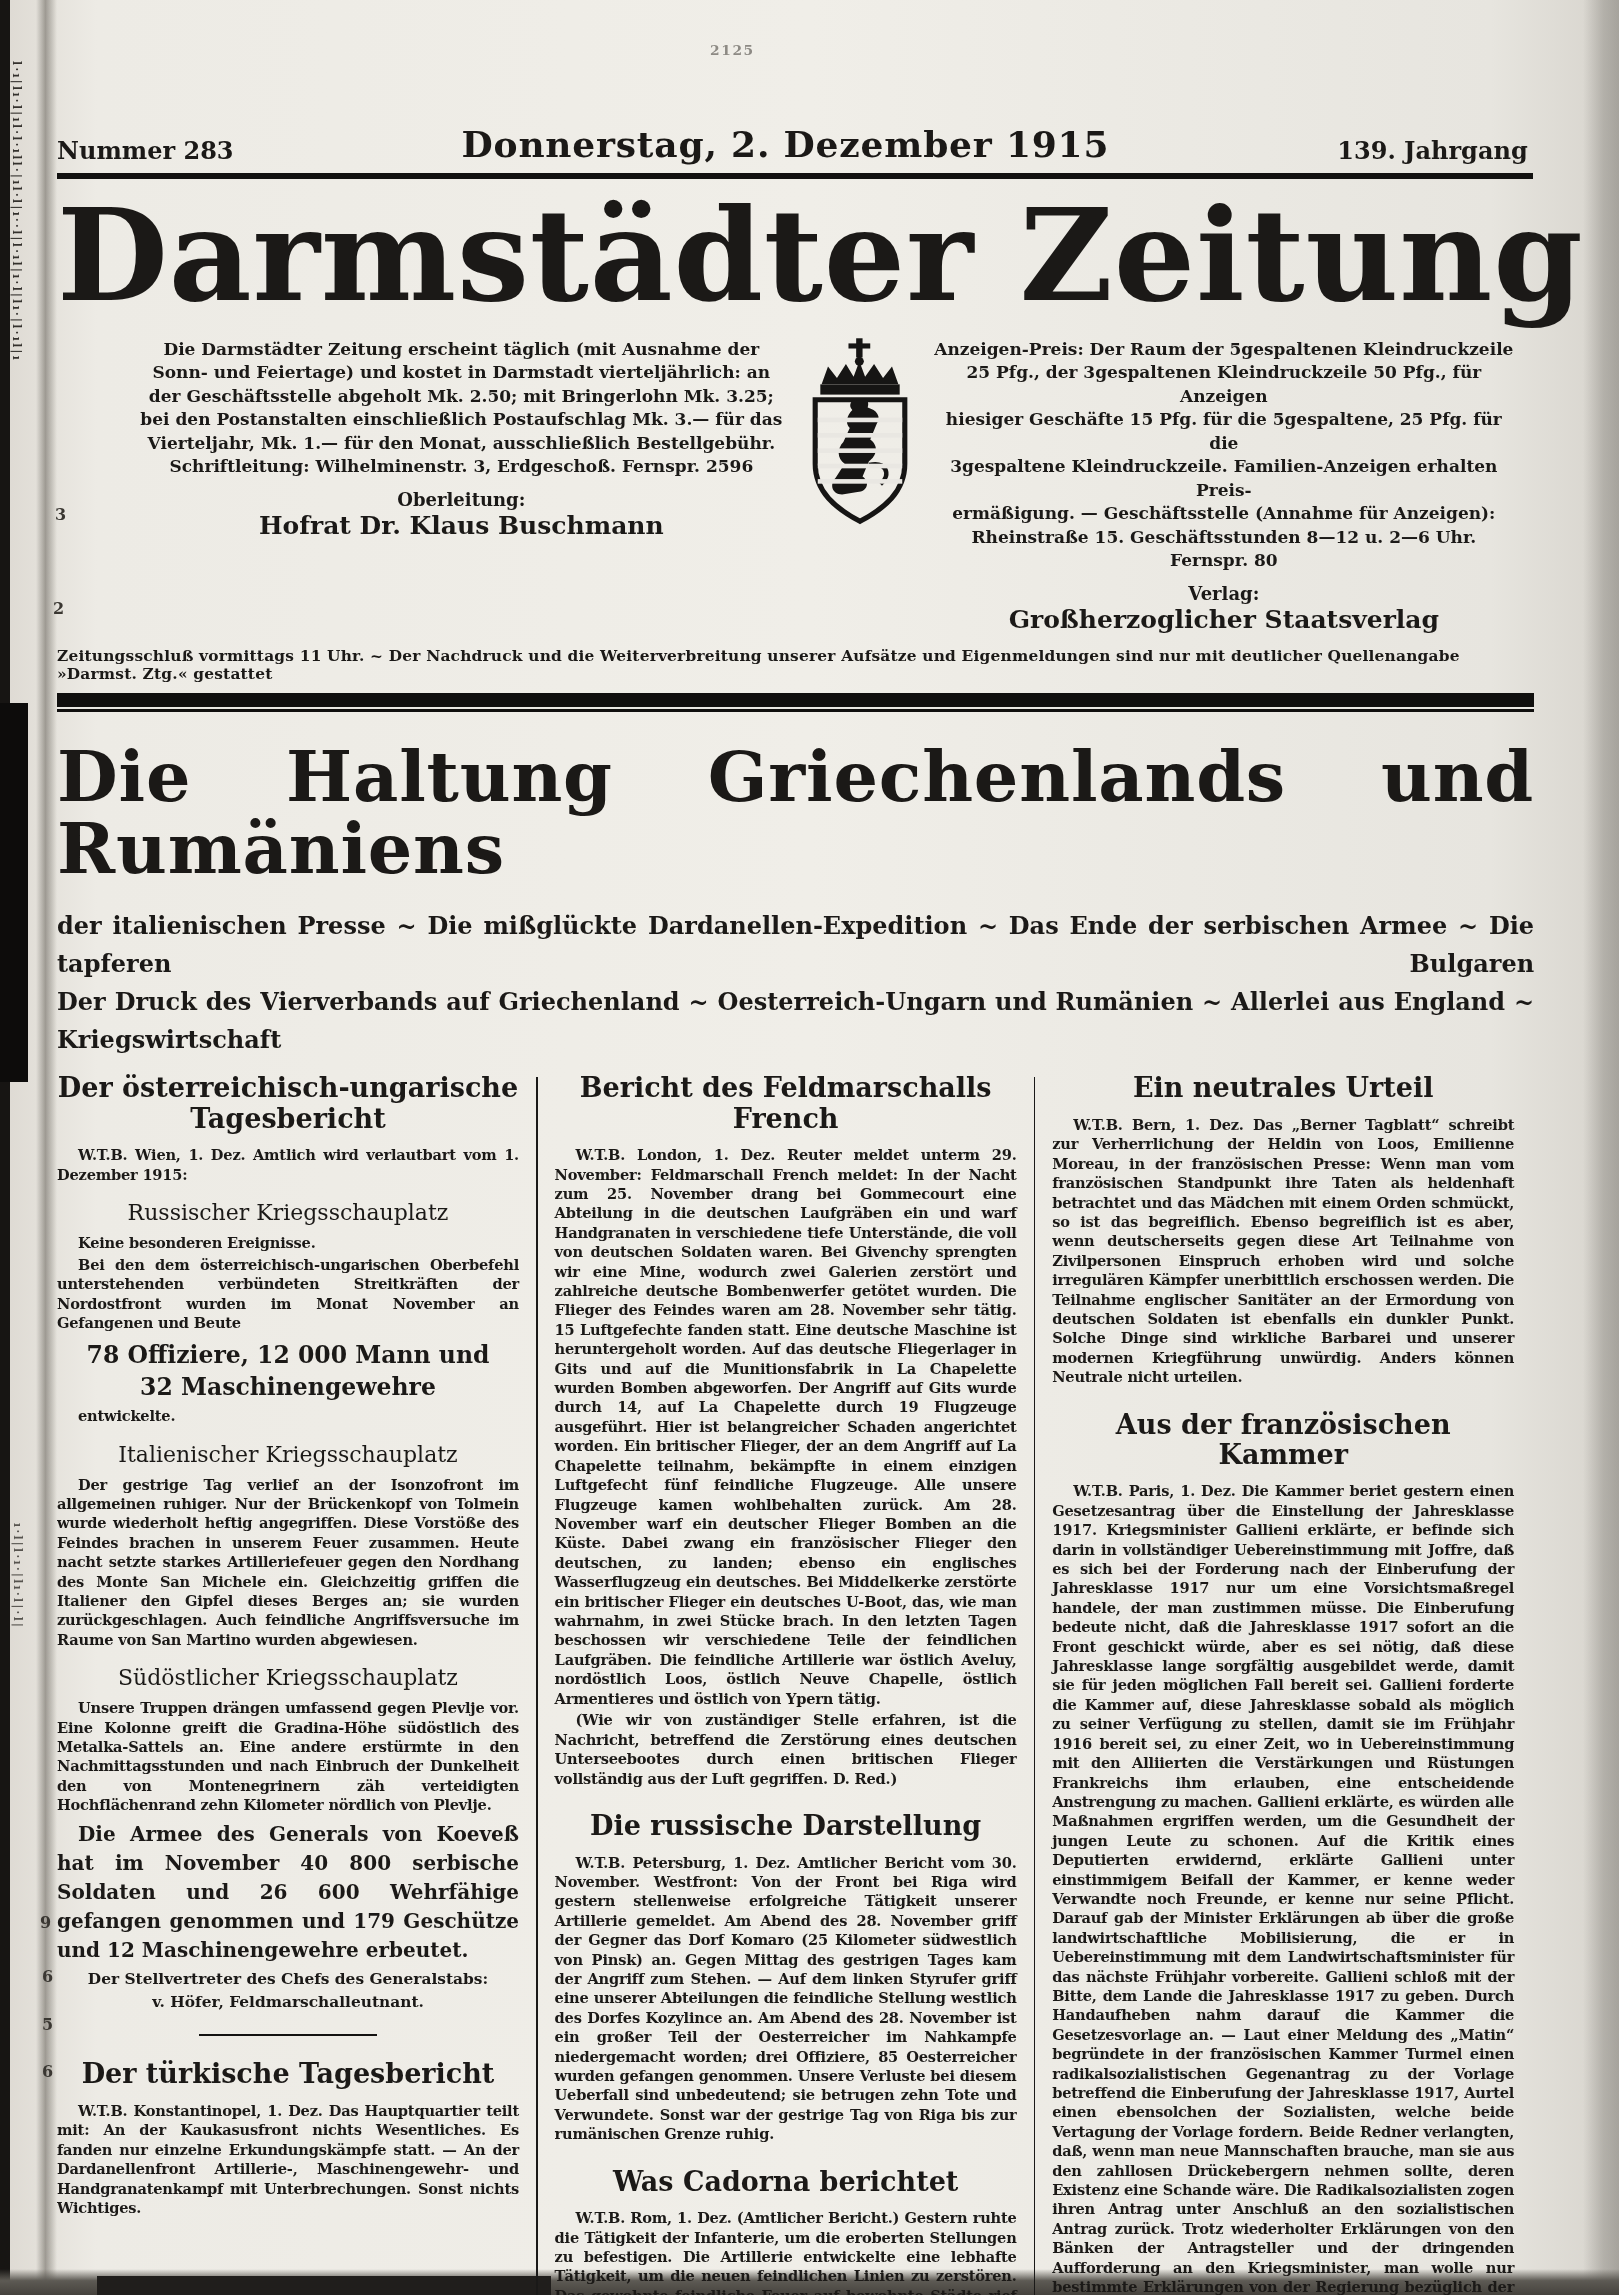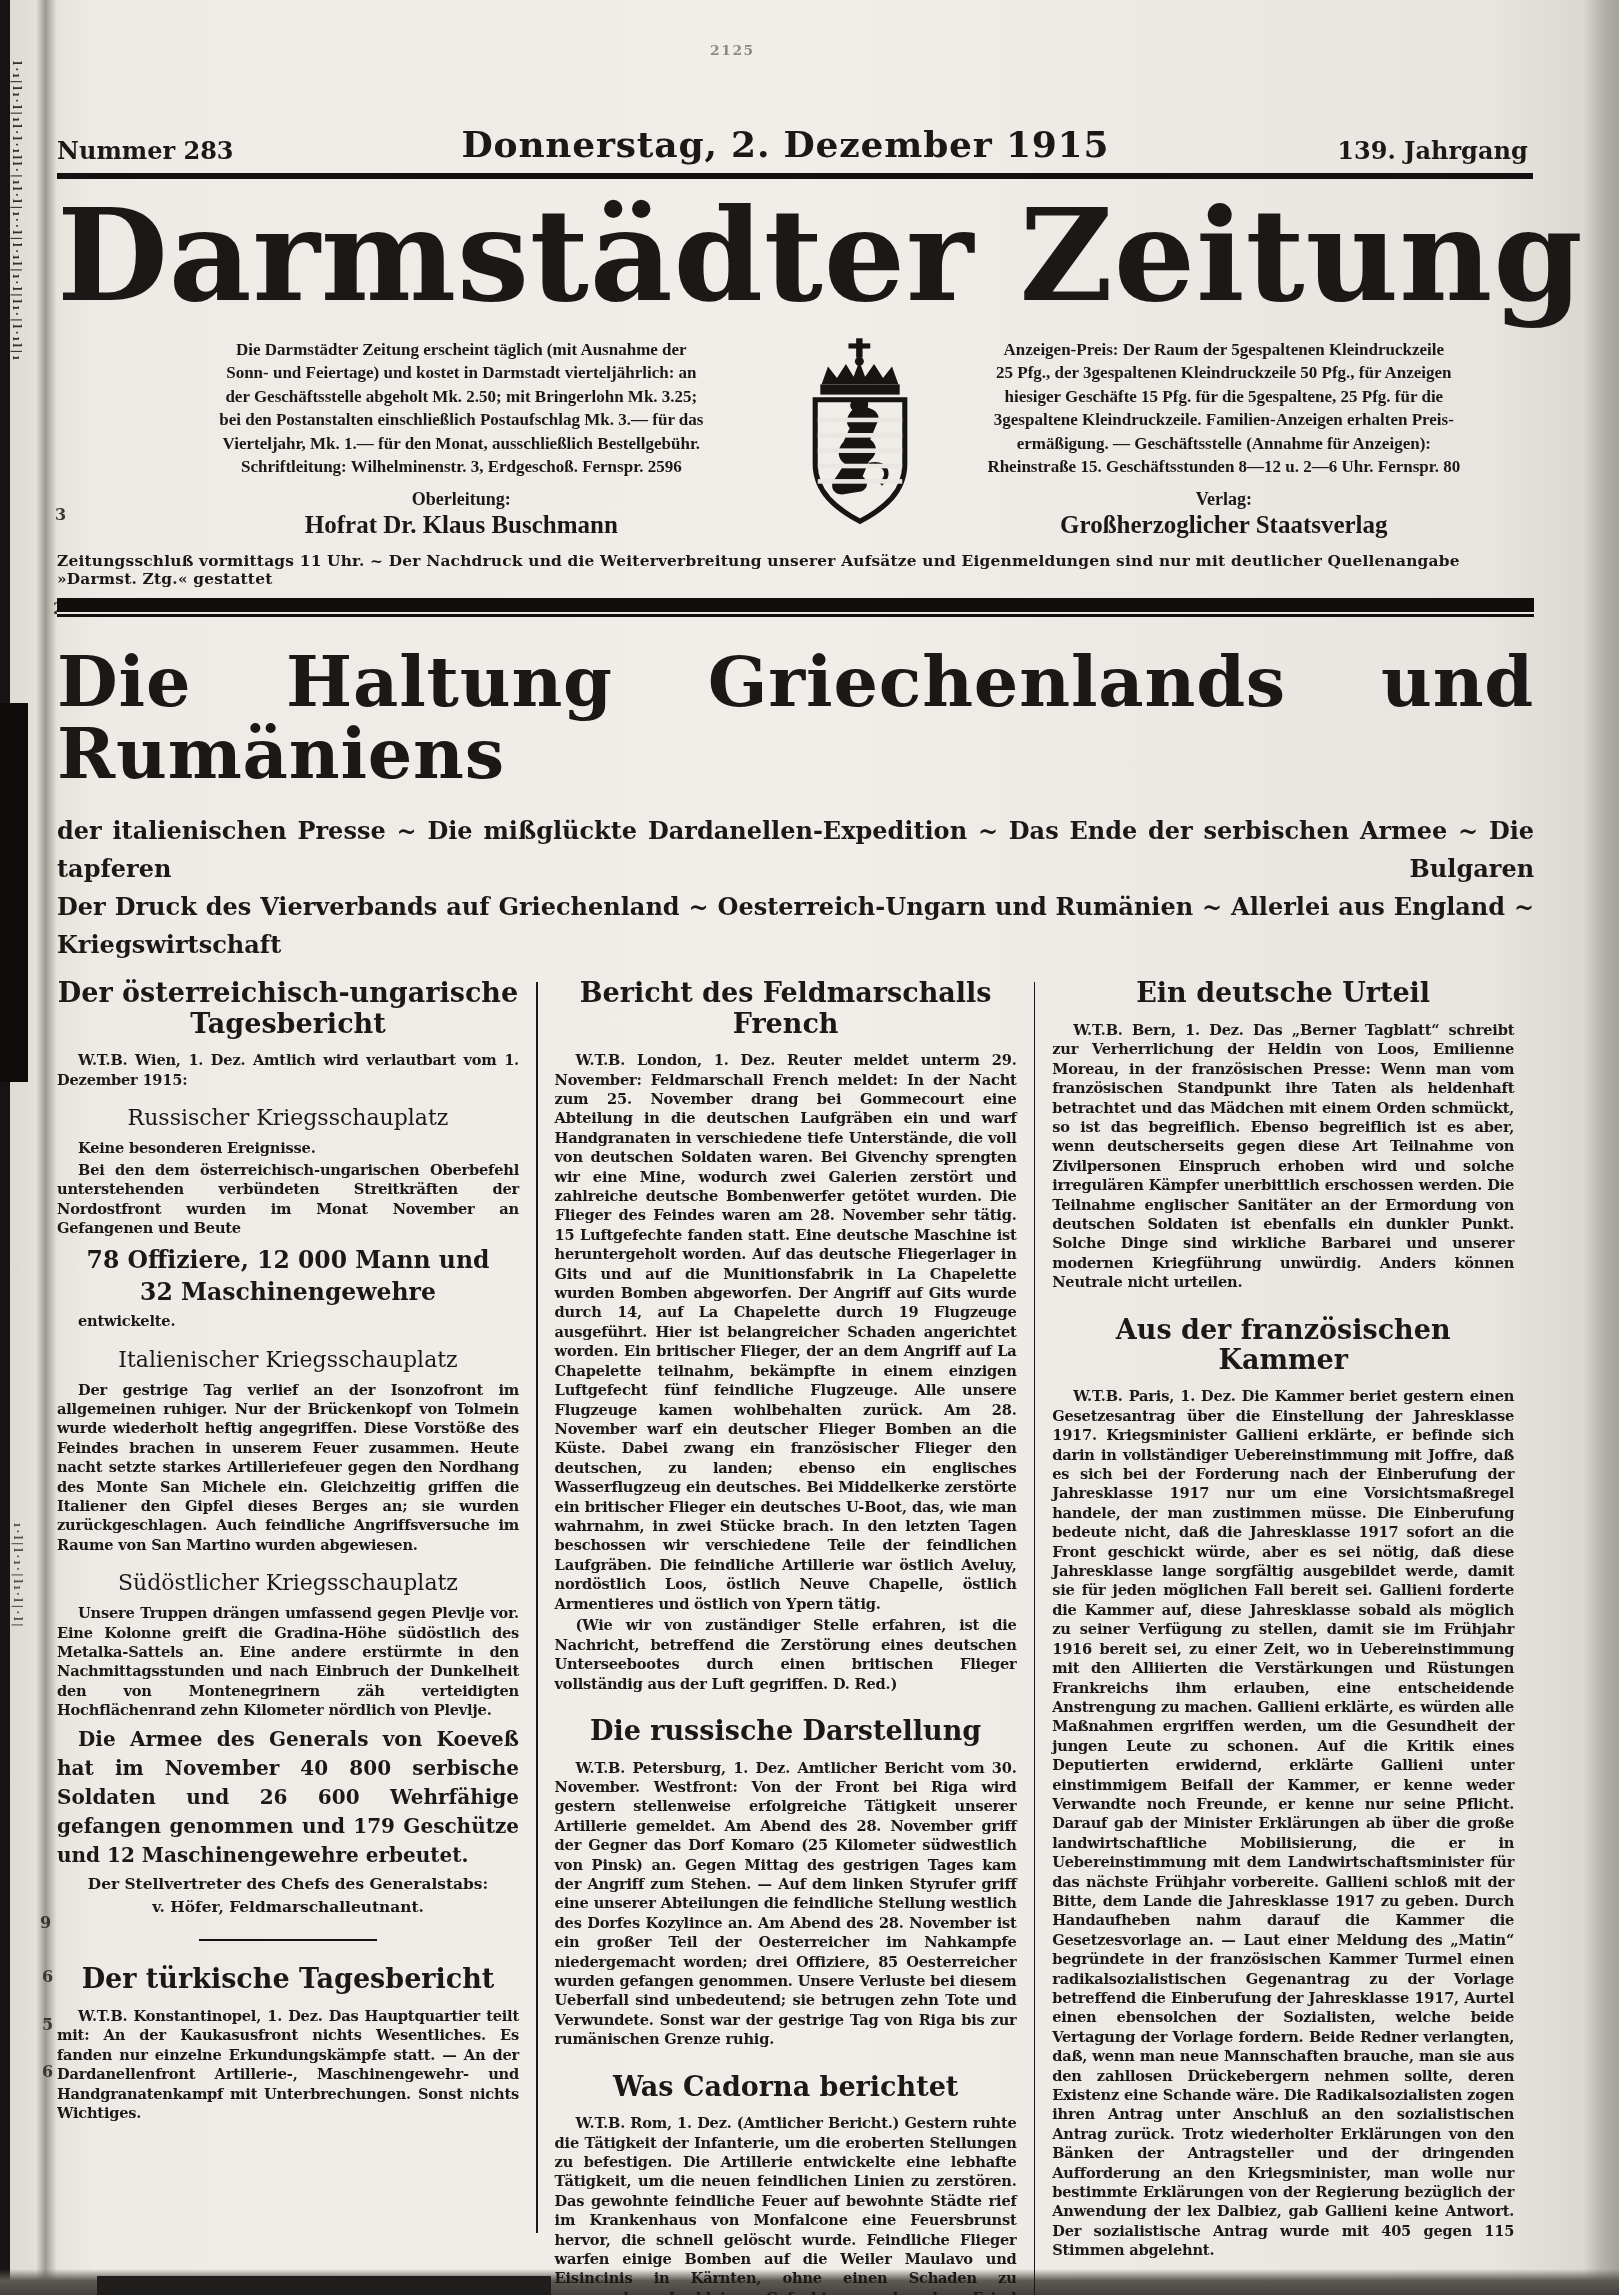--- a/index.html
+++ b/index.html
@@ -28,21 +28,21 @@
   .mark6{left:710px;top:42px;color:#8d8a84;font-size:13.8px;letter-spacing:1.6px;}
   
   .content{position:absolute;left:57px;top:0;width:1482px;}
   .top-row{display:flex;align-items:flex-end;justify-content:space-between;padding:123px 11.3px 8px 0;}
   .issue,.volume{font-size:24px;font-weight:bold;}
   .date-line{font-size:36px;font-weight:bold;letter-spacing:0.8px;}
   .top-rule{height:5.7px;background:#121110;margin-right:6.5px;}
   .masthead{font-size:128px;font-weight:bold;text-align:center;line-height:1.03;
       letter-spacing:0.8px;padding-top:11.3px;white-space:nowrap;}
   
-  .info-row{display:flex;justify-content:space-between;margin-top:16px;padding:0 23px 0 78px;font-family:Liberation Serif, serif;}
+  .info-row{display:flex;justify-content:space-between;margin-top:16px;padding:0 23px 0 78px;}
   .info-col{display:flex;flex-direction:column;}
   .info-col.left{width:697px;} .info-col.right{width:624px;}
   .info-lines{font-size:17px;line-height:23.5px;font-weight:bold;text-align:center;white-space:pre-line;}
   .org-label{font-size:18px;font-weight:bold;text-align:center;margin-top:9.7px;}
   .org-name{font-size:25px;font-weight:bold;text-align:center;margin-top:1.6px;}
   .crest-box{width:134px;padding:0 8px;display:flex;align-items:flex-start;justify-content:center;}
   
   .notice{margin-top:13px;font-size:15.4px;font-weight:bold;letter-spacing:0.2px;padding-right:8px;}
   .double-rule{margin-top:9.7px;height:19.4px;background:#100f0e;position:relative;margin-right:4.9px;}
   .double-rule::after{content:"";position:absolute;left:0;right:0;bottom:3.2px;height:1.6px;background:#e9e7e2;}
@@ -176,21 +176,21 @@
           <div class="article-heading">Bericht des Feldmarschalls French</div>
           <p class="para">W.T.B. London, 1. Dez. Reuter meldet unterm 29. November: Feldmarschall French meldet: In der Nacht zum 25. November drang bei Gommecourt eine Abteilung in die deutschen Laufgräben ein und warf Handgranaten in verschiedene tiefe Unterstände, die voll von deutschen Soldaten waren. Bei Givenchy sprengten wir eine Mine, wodurch zwei Galerien zerstört und zahlreiche deutsche Bombenwerfer getötet wurden. Die Flieger des Feindes waren am 28. November sehr tätig. 15 Luftgefechte fanden statt. Eine deutsche Maschine ist heruntergeholt worden. Auf das deutsche Fliegerlager in Gits und auf die Munitionsfabrik in La Chapelette wurden Bomben abgeworfen. Der Angriff auf Gits wurde durch 14, auf La Chapelette durch 19 Flugzeuge ausgeführt. Hier ist belangreicher Schaden angerichtet worden. Ein britischer Flieger, der an dem Angriff auf La Chapelette teilnahm, bekämpfte in einem einzigen Luftgefecht fünf feindliche Flugzeuge. Alle unsere Flugzeuge kamen wohlbehalten zurück. Am 28. November warf ein deutscher Flieger Bomben an die Küste. Dabei zwang ein französischer Flieger den deutschen, zu landen; ebenso ein englisches Wasserflugzeug ein deutsches. Bei Middelkerke zerstörte ein britischer Flieger ein deutsches U-Boot, das, wie man wahrnahm, in zwei Stücke brach. In den letzten Tagen beschossen wir verschiedene Teile der feindlichen Laufgräben. Die feindliche Artillerie war östlich Aveluy, nordöstlich Loos, östlich Neuve Chapelle, östlich Armentieres und östlich von Ypern tätig.</p>
           <p class="para">(Wie wir von zuständiger Stelle erfahren, ist die Nachricht, betreffend die Zerstörung eines deutschen Unterseebootes durch einen britischen Flieger vollständig aus der Luft gegriffen. D. Red.)</p>
           <div class="article-heading">Die russische Darstellung</div>
           <p class="para">W.T.B. Petersburg, 1. Dez. Amtlicher Bericht vom 30. November. Westfront: Von der Front bei Riga wird gestern stellenweise erfolgreiche Tätigkeit unserer Artillerie gemeldet. Am Abend des 28. November griff der Gegner das Dorf Komaro (25 Kilometer südwestlich von Pinsk) an. Gegen Mittag des gestrigen Tages kam der Angriff zum Stehen. — Auf dem linken Styrufer griff eine unserer Abteilungen die feindliche Stellung westlich des Dorfes Kozylince an. Am Abend des 28. November ist ein großer Teil der Oesterreicher im Nahkampfe niedergemacht worden; drei Offiziere, 85 Oesterreicher wurden gefangen genommen. Unsere Verluste bei diesem Ueberfall sind unbedeutend; sie betrugen zehn Tote und Verwundete. Sonst war der gestrige Tag von Riga bis zur rumänischen Grenze ruhig.</p>
           <div class="article-heading">Was Cadorna berichtet</div>
           <p class="para">W.T.B. Rom, 1. Dez. (Amtlicher Bericht.) Gestern ruhte die Tätigkeit der Infanterie, um die eroberten Stellungen zu befestigen. Die Artillerie entwickelte eine lebhafte Tätigkeit, um die neuen feindlichen Linien zu zerstören. Das gewohnte feindliche Feuer auf bewohnte Städte rief im Krankenhaus von Monfalcone eine Feuersbrunst hervor, die schnell gelöscht wurde. Feindliche Flieger warfen einige Bomben auf die Weiler Maulavo und Eisincinis in Kärnten, ohne einen Schaden zu verursachen. In kleinen Gefechten wurden dem Feind einige 30 Gefangene und ein Maschinengewehr abgenommen.</p>
         </div>
         <div class="colrule r2"></div>
         <div class="col">
-          <div class="article-heading">Ein deutsche Urteil</div>
+          <div class="article-heading">Ein neutrales Urteil</div>
           <p class="para">W.T.B. Bern, 1. Dez. Das „Berner Tagblatt“ schreibt zur Verherrlichung der Heldin von Loos, Emilienne Moreau, in der französischen Presse: Wenn man vom französischen Standpunkt ihre Taten als heldenhaft betrachtet und das Mädchen mit einem Orden schmückt, so ist das begreiflich. Ebenso begreiflich ist es aber, wenn deutscherseits gegen diese Art Teilnahme von Zivilpersonen Einspruch erhoben wird und solche irregulären Kämpfer unerbittlich erschossen werden. Die Teilnahme englischer Sanitäter an der Ermordung von deutschen Soldaten ist ebenfalls ein dunkler Punkt. Solche Dinge sind wirkliche Barbarei und unserer modernen Kriegführung unwürdig. Anders können Neutrale nicht urteilen.</p>
           <div class="article-heading">Aus der französischen Kammer</div>
           <p class="para">W.T.B. Paris, 1. Dez. Die Kammer beriet gestern einen Gesetzesantrag über die Einstellung der Jahresklasse 1917. Kriegsminister Gallieni erklärte, er befinde sich darin in vollständiger Uebereinstimmung mit Joffre, daß es sich bei der Forderung nach der Einberufung der Jahresklasse 1917 nur um eine Vorsichtsmaßregel handele, der man zustimmen müsse. Die Einberufung bedeute nicht, daß die Jahresklasse 1917 sofort an die Front geschickt würde, aber es sei nötig, daß diese Jahresklasse lange sorgfältig ausgebildet werde, damit sie für jeden möglichen Fall bereit sei. Gallieni forderte die Kammer auf, diese Jahresklasse sobald als möglich zu seiner Verfügung zu stellen, damit sie im Frühjahr 1916 bereit sei, zu einer Zeit, wo in Uebereinstimmung mit den Alliierten die Verstärkungen und Rüstungen Frankreichs ihm erlauben, eine entscheidende Anstrengung zu machen. Gallieni erklärte, es würden alle Maßnahmen ergriffen werden, um die Gesundheit der jungen Leute zu schonen. Auf die Kritik eines Deputierten erwidernd, erklärte Gallieni unter einstimmigem Beifall der Kammer, er kenne weder Verwandte noch Freunde, er kenne nur seine Pflicht. Darauf gab der Minister Erklärungen ab über die große landwirtschaftliche Mobilisierung, die er in Uebereinstimmung mit dem Landwirtschaftsminister für das nächste Frühjahr vorbereite. Gallieni schloß mit der Bitte, dem Lande die Jahresklasse 1917 zu geben. Durch Handaufheben nahm darauf die Kammer die Gesetzesvorlage an. — Laut einer Meldung des „Matin“ begründete in der französischen Kammer Turmel einen radikalsozialistischen Gegenantrag zu der Vorlage betreffend die Einberufung der Jahresklasse 1917, Aurtel einen ebensolchen der Sozialisten, welche beide Vertagung der Vorlage fordern. Beide Redner verlangten, daß, wenn man neue Mannschaften brauche, man sie aus den zahllosen Drückebergern nehmen sollte, deren Existenz eine Schande wäre. Die Radikalsozialisten zogen ihren Antrag unter Anschluß an den sozialistischen Antrag zurück. Trotz wiederholter Erklärungen von den Bänken der Antragsteller und der dringenden Aufforderung an den Kriegsminister, man wolle nur bestimmte Erklärungen von der Regierung bezüglich der Anwendung der lex Dalbiez, gab Gallieni keine Antwort. Der sozialistische Antrag wurde mit 405 gegen 115 Stimmen abgelehnt.</p>
         </div>
       </div>
 
   </div>
 </div>
 
 

